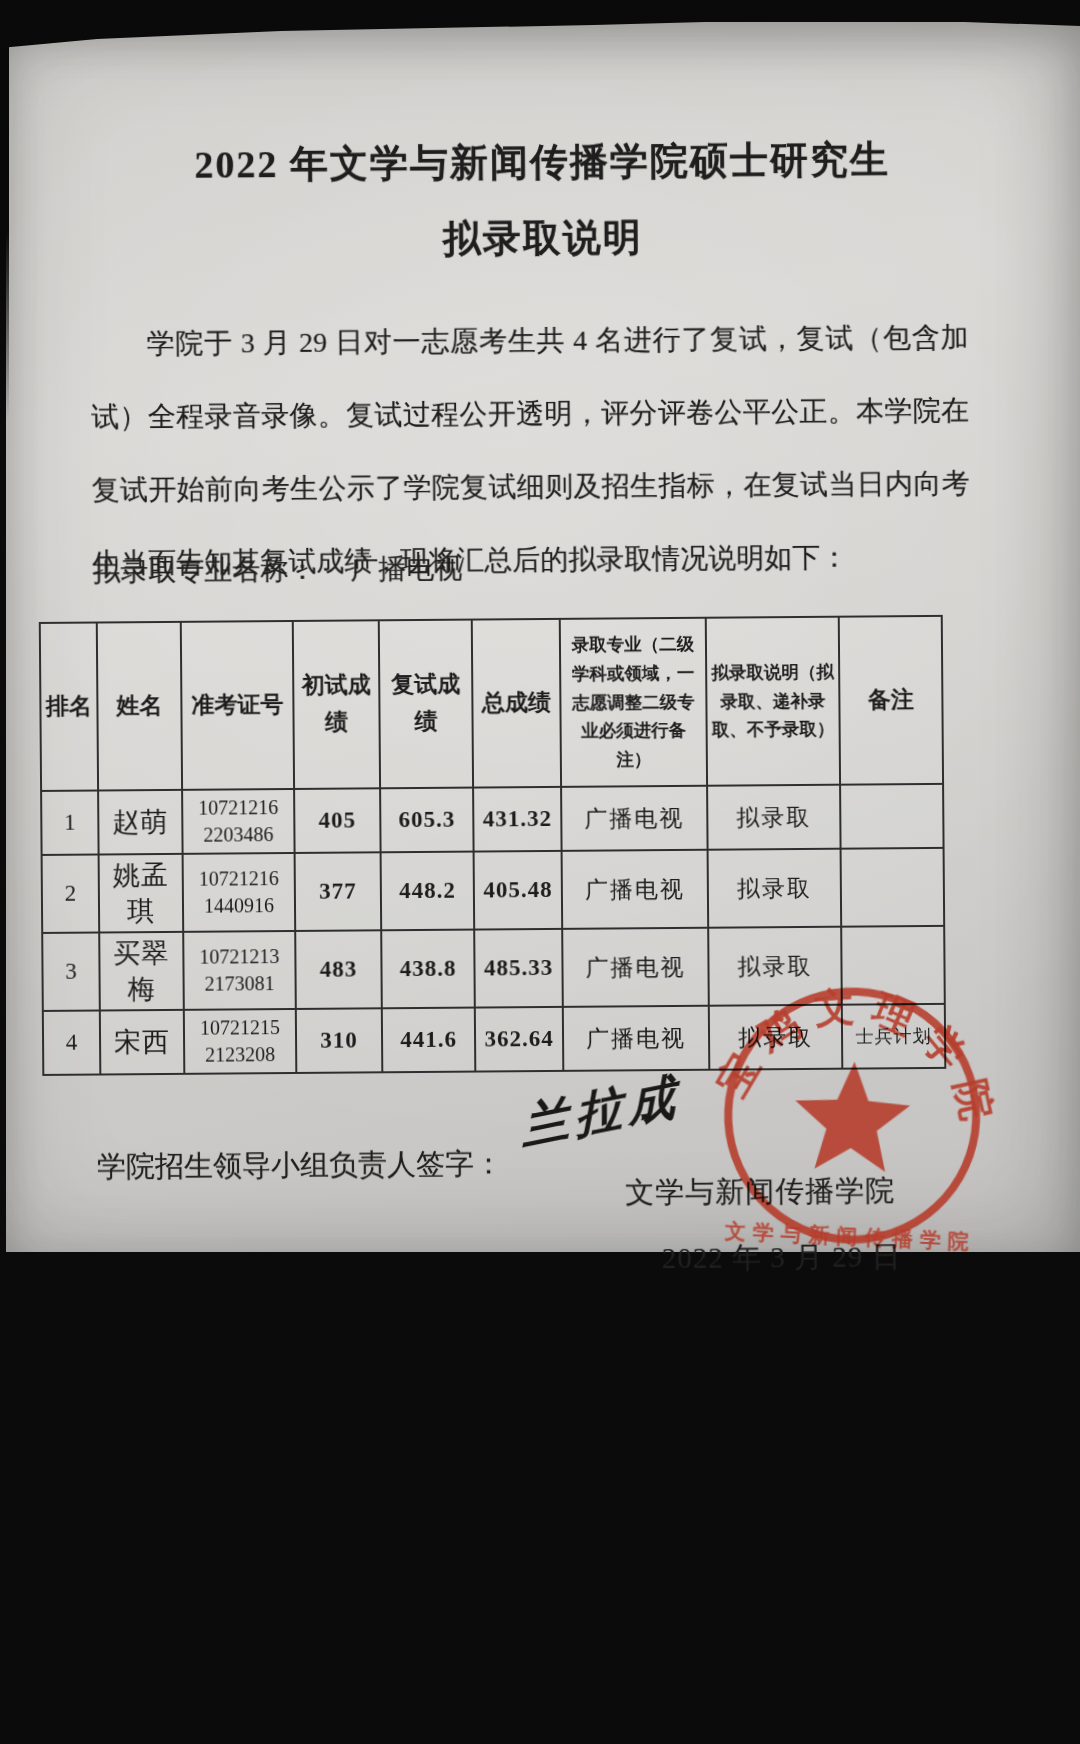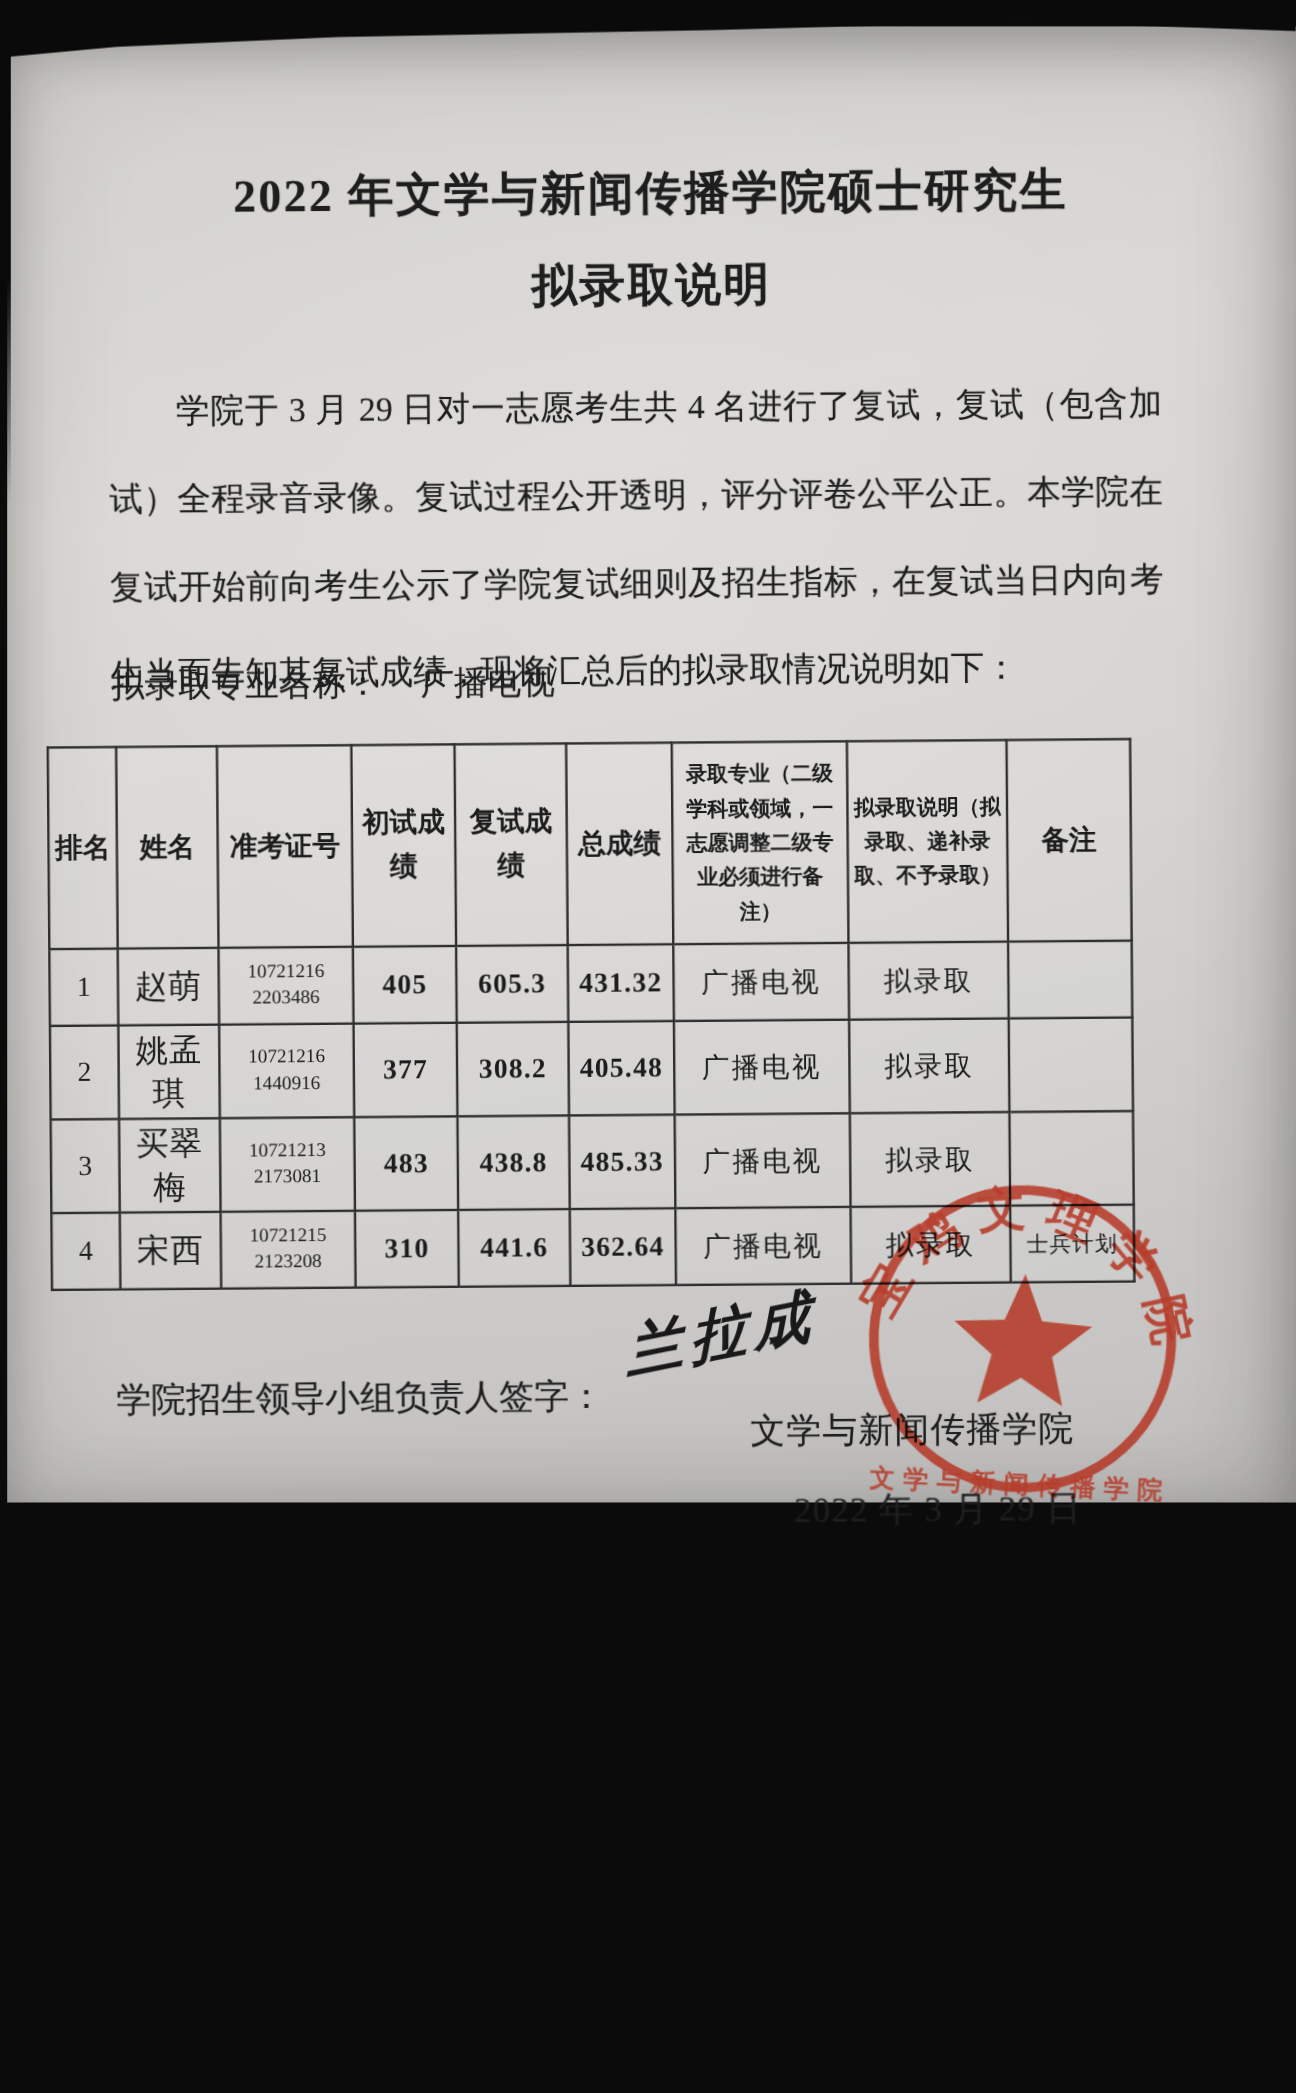--- a/index.html
+++ b/index.html
@@ -68,21 +68,21 @@
     text-align: center; vertical-align: middle;
     padding: 2px 3px; overflow: hidden;
     word-break: break-all;
   }
   table.adm thead tr { height: 168px; }
   table.adm tbody tr { height: 64px; }
   th.h-short { font-size: 23px; font-weight: 600; line-height: 1.6; }
   th.h-long  { font-size: 17.5px; font-weight: 600; line-height: 1.65; }
   td.c-rank  { font-size: 23px; }
   td.c-name  { font-size: 27px; letter-spacing: 1px; }
-  td.c-num   { font-size: 16px; line-height: 1.35; font-weight: 500; }
+  td.c-num   { font-size: 20px; line-height: 1.35; font-weight: 500; }
   td.c-score { font-size: 23px; font-weight: 600; letter-spacing: 1px; }
   td.c-major, td.c-status { font-size: 23px; letter-spacing: 2px; }
   td.c-note  { font-size: 18px; letter-spacing: 1px; border-radius: 12px; }
 
   .sign-row {
     position: absolute; top: 1122px; left: 84px; font-size: 29px; color: #1f1f1f;
     text-shadow: 0 0 1px rgba(30,30,30,0.35);
   }
   .signature {
     position: absolute; top: 1058px; left: 508px;
@@ -166,21 +166,21 @@
             <td class="c-note"></td>
           </tr>
           <tr>
             <td class="c-rank">2</td>
             <td class="c-name">姚孟琪</td>
             <td class="c-num">
               <div>10721216</div>
               <div>1440916</div>
             </td>
             <td class="c-score">377</td>
-            <td class="c-score">308.2</td>
+            <td class="c-score">448.2</td>
             <td class="c-score">405.48</td>
             <td class="c-major">广播电视</td>
             <td class="c-status">拟录取</td>
             <td class="c-note"></td>
           </tr>
           <tr>
             <td class="c-rank">3</td>
             <td class="c-name">买翠梅</td>
             <td class="c-num">
               <div>10721213</div>

